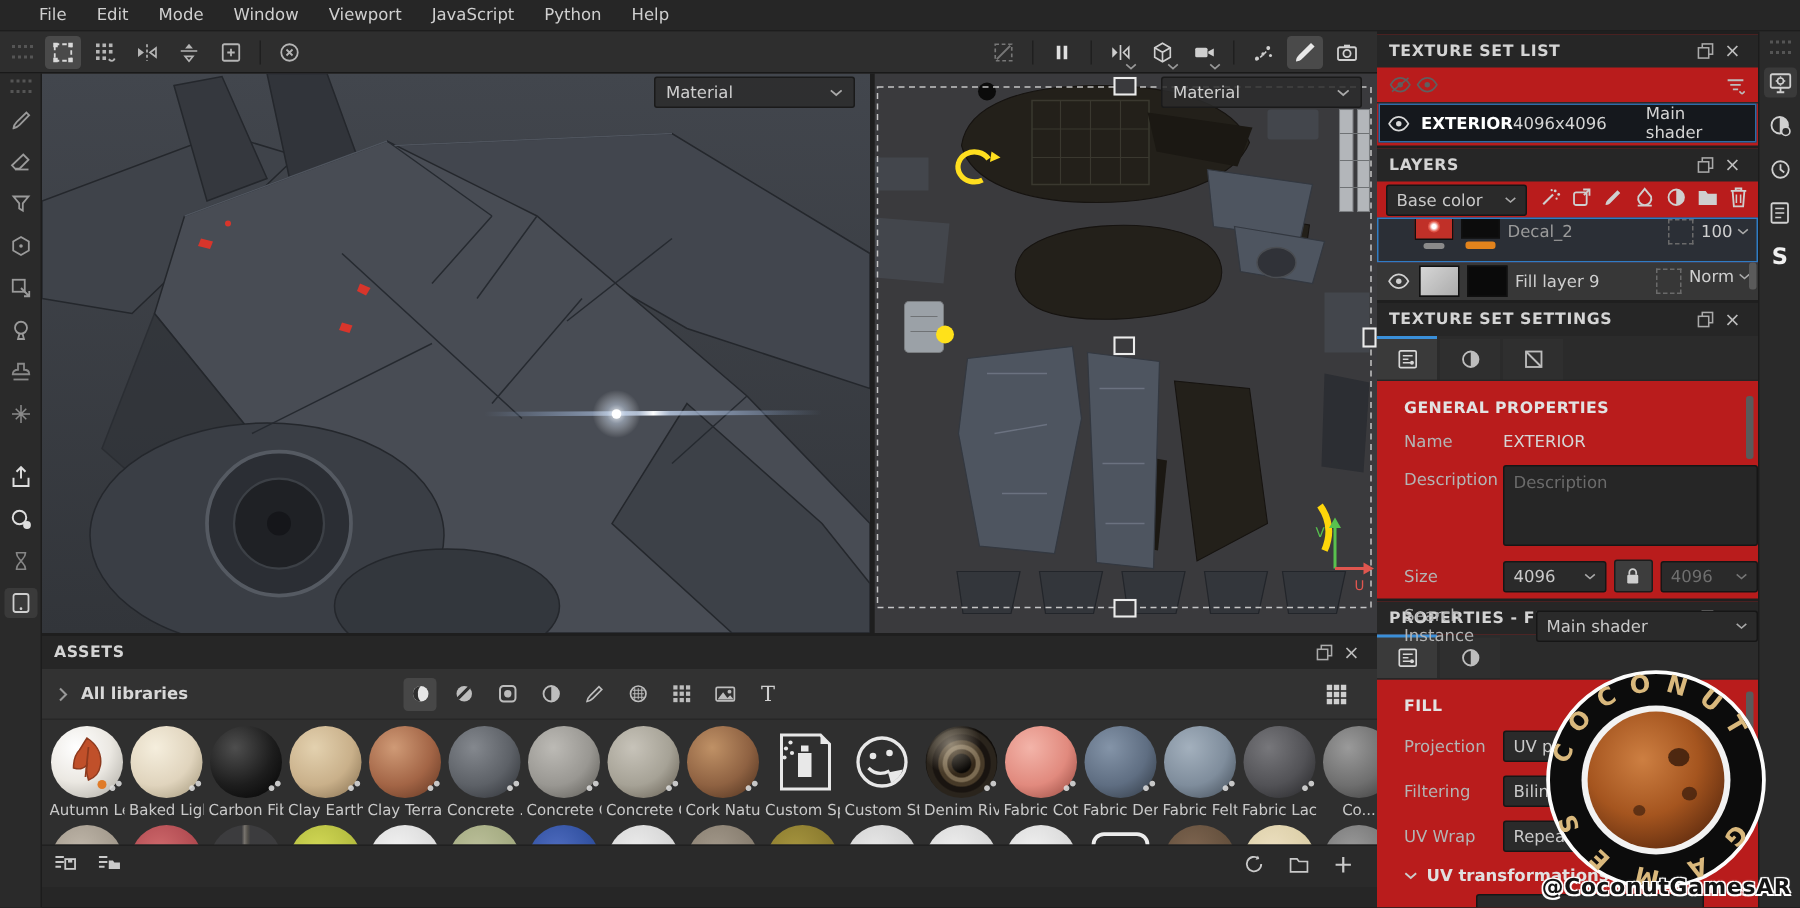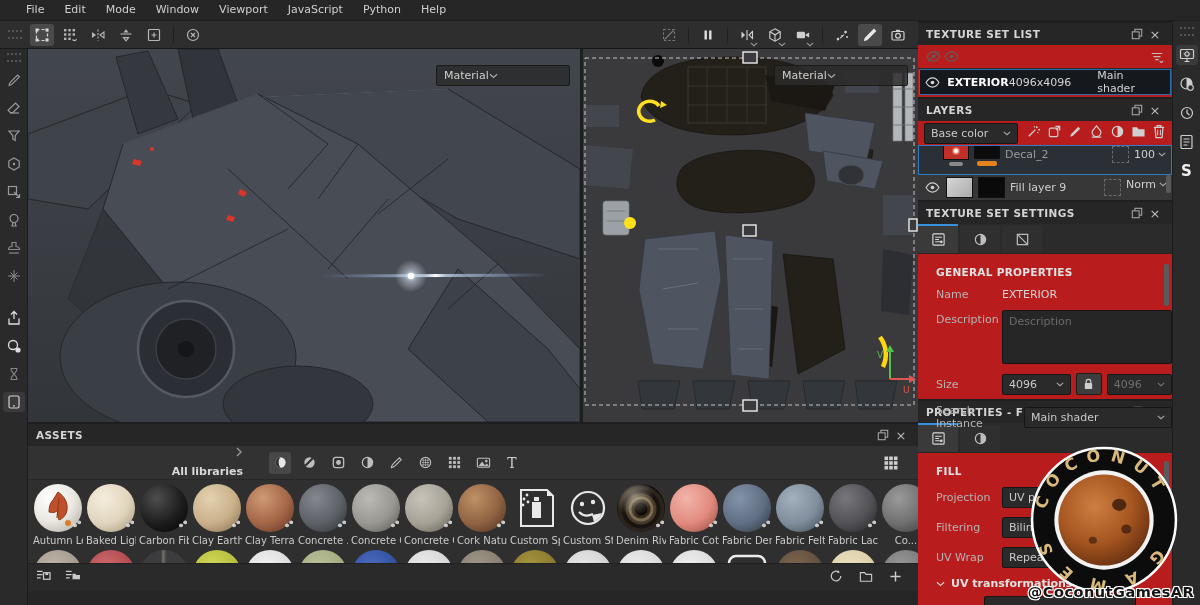--- a/index.html
+++ b/index.html
@@ -23,22 +23,22 @@
   .vsep{width:1px;height:16px;background:#1f1f1f;margin:0 5px;}
   .toolstrip{width:28px;background:#2a2a2a;border-right:1px solid #1c1c1c;display:flex;flex-direction:column;align-items:center;padding-top:4px;gap:8px;height:558px;}
   .tool{width:22px;height:20px;display:flex;align-items:center;justify-content:center;border-radius:3px;}
   .tool.boxed{background:#3a3a3a;}
   .centerstack{display:flex;flex-direction:column;width:890px;}
   .viewports{display:flex;height:373px;background:#2b2b2b;}
   .vp{position:relative;overflow:hidden;}
   .vp3d{width:552px;height:373px;}
   .vpgap{width:3px;background:#1e1e1e;}
   .vp2d{width:335px;height:373px;}
-  .vpcombo{position:absolute;top:16px;right:10px;width:118px;height:19px;background:#2b2b2bd9;border:1px solid #1a1a1a;
-     display:flex;align-items:center;padding:0 7px;border-radius:2px;color:#cfcfcf;}
+  .vpcombo{position:absolute;top:2px;right:10px;width:118px;height:19px;background:#2b2b2bd9;border:1px solid #1a1a1a;
+     display:flex;align-items:center;justify-content:space-between;padding:0 7px;border-radius:2px;color:#cfcfcf;}
   
   .panel{background:#b91c1c;display:flex;flex-direction:column;margin-top:2px;}
   .phead{height:22px;background:#262626;display:flex;align-items:center;padding:0 8px;flex:none;}
   .ptitle{font-weight:bold;font-size:10.5px;color:#d4d4d4;letter-spacing:.4px;flex:1;}
   .phbtn{width:18px;height:16px;display:flex;align-items:center;justify-content:center;}
   .closex{color:#bdbdbd;font-size:13px;line-height:13px;}
   
   .tslrow1{height:23px;display:flex;align-items:center;padding:0 6px;border-bottom:1px solid #2a2a2a;}
   .tslrow2{height:24px;display:flex;align-items:center;background:#15181d;border:1px solid #2d6da8;margin:0 1px;padding:0 4px;}
   .tsname{font-weight:bold;color:#ffffff;margin-left:6px;flex:1;}
@@ -72,21 +72,21 @@
   .tarea{width:162px;height:44px;background:#262626;border:1px solid #161616;border-radius:2px;color:#cfcfcf;
      font-family:"DejaVu Sans",sans-serif;font-size:11px;padding:4px 6px;resize:none;}
   .tarea::placeholder{color:#6b6b6b;}
   .lockbtn{width:24px;height:20px;background:#3d3d3d;border:1px solid #1c1c1c;border-radius:2px;display:flex;align-items:center;justify-content:center;margin:0 5px;}
   .grayed{color:#6f6f6f;}
   .uvtr{display:flex;align-items:center;gap:6px;font-weight:bold;color:#e0e0e0;margin-top:2px;}
   
   .assets{height:185px;display:flex;flex-direction:column;background:#2f2f2f;border-top:2px solid #1e1e1e;}
   .ahead{height:22px;background:#262626;display:flex;align-items:center;padding:0 8px;}
   .asub{height:33px;display:flex;align-items:center;padding:0 10px;border-bottom:1px solid #272727;background:#323232;}
-  .libs{display:flex;align-items:flex-end;gap:8px;font-weight:bold;color:#d8d8d8;width:205px;flex-direction:column;}
+  .libs{display:flex;align-items:center;gap:8px;font-weight:bold;color:#d8d8d8;width:205px;}
   .searchwrap{display:flex;align-items:center;gap:8px;border-bottom:1px solid #565656;width:390px;height:22px;}
   .searchwrap input{background:transparent;border:none;outline:none;color:#cfcfcf;font-size:11px;width:330px;font-family:"DejaVu Sans",sans-serif;}
   .searchwrap input::placeholder{color:#787878;}
   .fltr{display:flex;align-items:center;gap:7px;margin-left:26px;}
   .fbtn{width:22px;height:22px;display:flex;align-items:center;justify-content:center;border-radius:3px;}
   .fbtn.active{background:#474747;}
   .gridbtn{margin-left:auto;margin-right:6px;}
   .agrid{flex:1;padding:3px 0 0 5px;overflow:hidden;}
   .arow{display:flex;gap:3px;}
   .tile{width:50px;flex:none;position:relative;}

